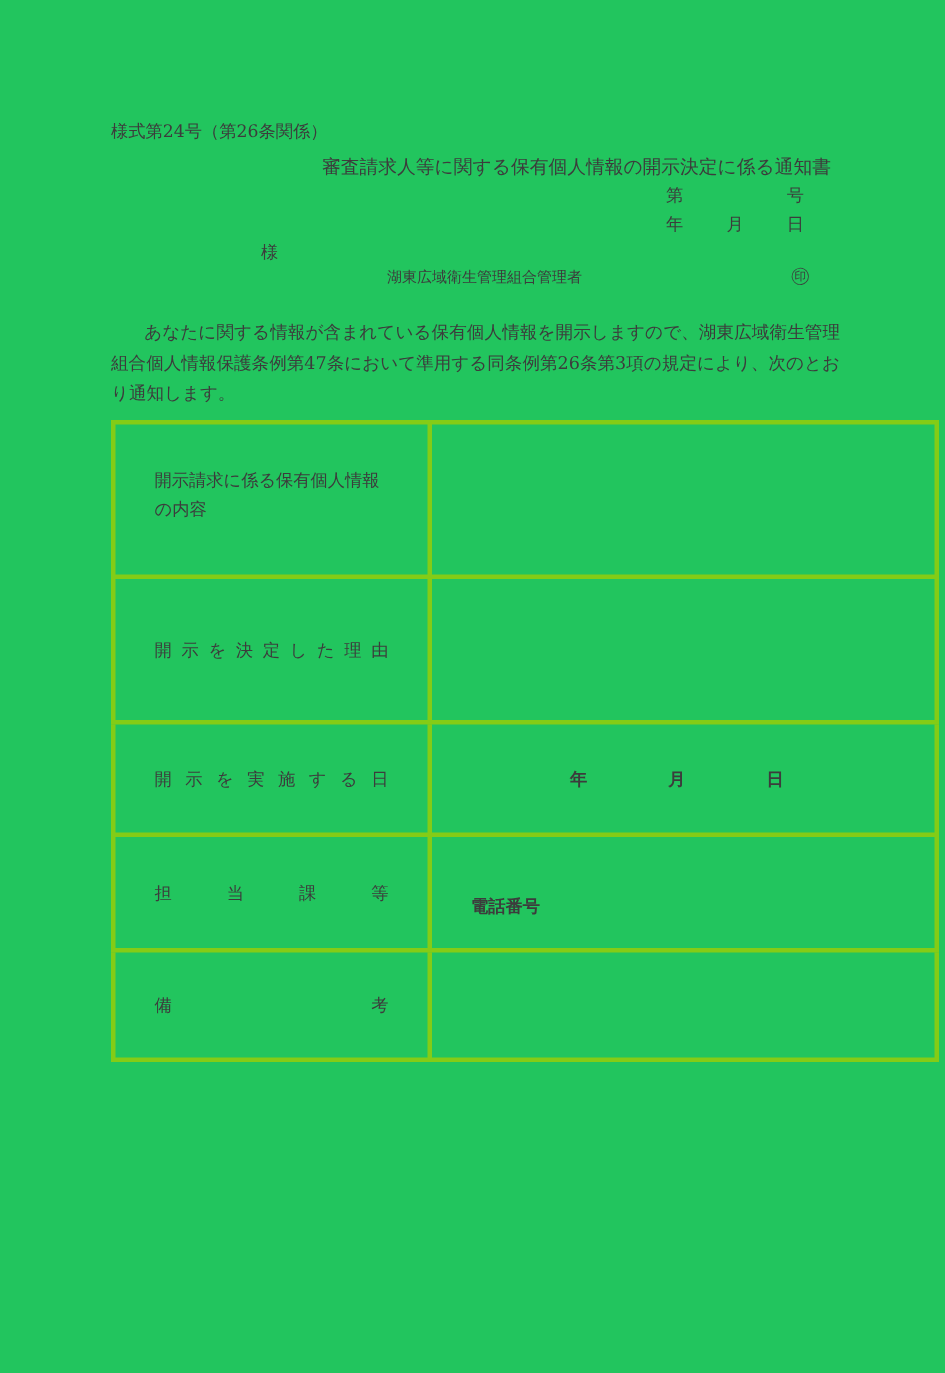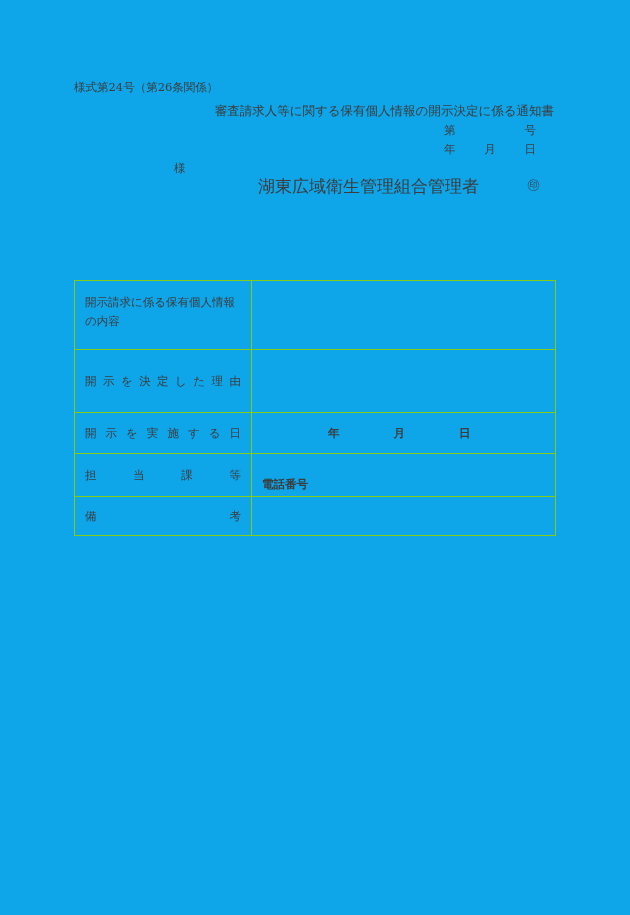--- a/index.html
+++ b/index.html
@@ -11,21 +11,21 @@
     width: 630px;
     height: 915px;
     position: relative;
     font-family: "DejaVu Serif", "Liberation Serif", serif;
     color: #3c3c3c;
     overflow: hidden;
   }
   .page {
     position: absolute;
     inset: 0;
-    background: #0ea5e9;
+    background: #22c55e;
   }
 
   
   .form-no {
     position: absolute;
     left: 74px;
     top: 79px;
     font-size: 11.5px;
     line-height: 16px;
     white-space: nowrap;
@@ -69,21 +69,21 @@
     position: absolute;
     left: 174px;
     top: 160px;
     font-size: 11.5px;
     line-height: 16px;
   }
   .issuer {
     position: absolute;
     left: 258px;
     top: 178px;
-    font-size: 17px;
+    font-size: 10px;
     line-height: 16px;
     white-space: nowrap;
   }
   .seal {
     position: absolute;
     left: 527px;
     top: 177px;
     font-size: 13px;
     line-height: 16px;
   }
@@ -105,22 +105,22 @@
   
   .form-table {
     position: absolute;
     left: 74px;
     top: 280px;
     width: 480px;
     border-collapse: collapse;
     table-layout: fixed;
   }
   .form-table td {
-    border: 1px solid #84cc16;
-    padding: 0;
+    border: 3px solid #84cc16;
+    padding: 16px;
     vertical-align: top;
     font-size: 11.5px;
     color: #3c3c3c;
   }
   .col-label { width: 176px; }
   .col-value { width: 303px; font-weight: bold; }
 
   .lbl-wrap {
     padding: 12px 10px 10px 10px;
     line-height: 19px;
@@ -180,20 +180,23 @@
       <span>日</span>
     </div>
   </div>
 
   <div class="addressee">様</div>
 
   <div class="issuer">湖東広域衛生管理組合管理者</div>
 
   <div class="seal">㊞</div>
 
+  <div class="body-text">
+    <p><span class="indent"></span><span>あなたに関する情報が含まれている保有個人情報を開示しますので、湖東広域衛生管理組合個人情報保護条例第47条において準用する同条例第26条第3項の規定により、次のとおり通知します。</span></p>
+  </div>
 
   <table class="form-table">
     <tbody>
       <tr class="row-content1">
         <td class="col-label">
           <div class="lbl-wrap">開示請求に係る保有個人情報の内容</div>
         </td>
         <td class="col-value"></td>
       </tr>
 

